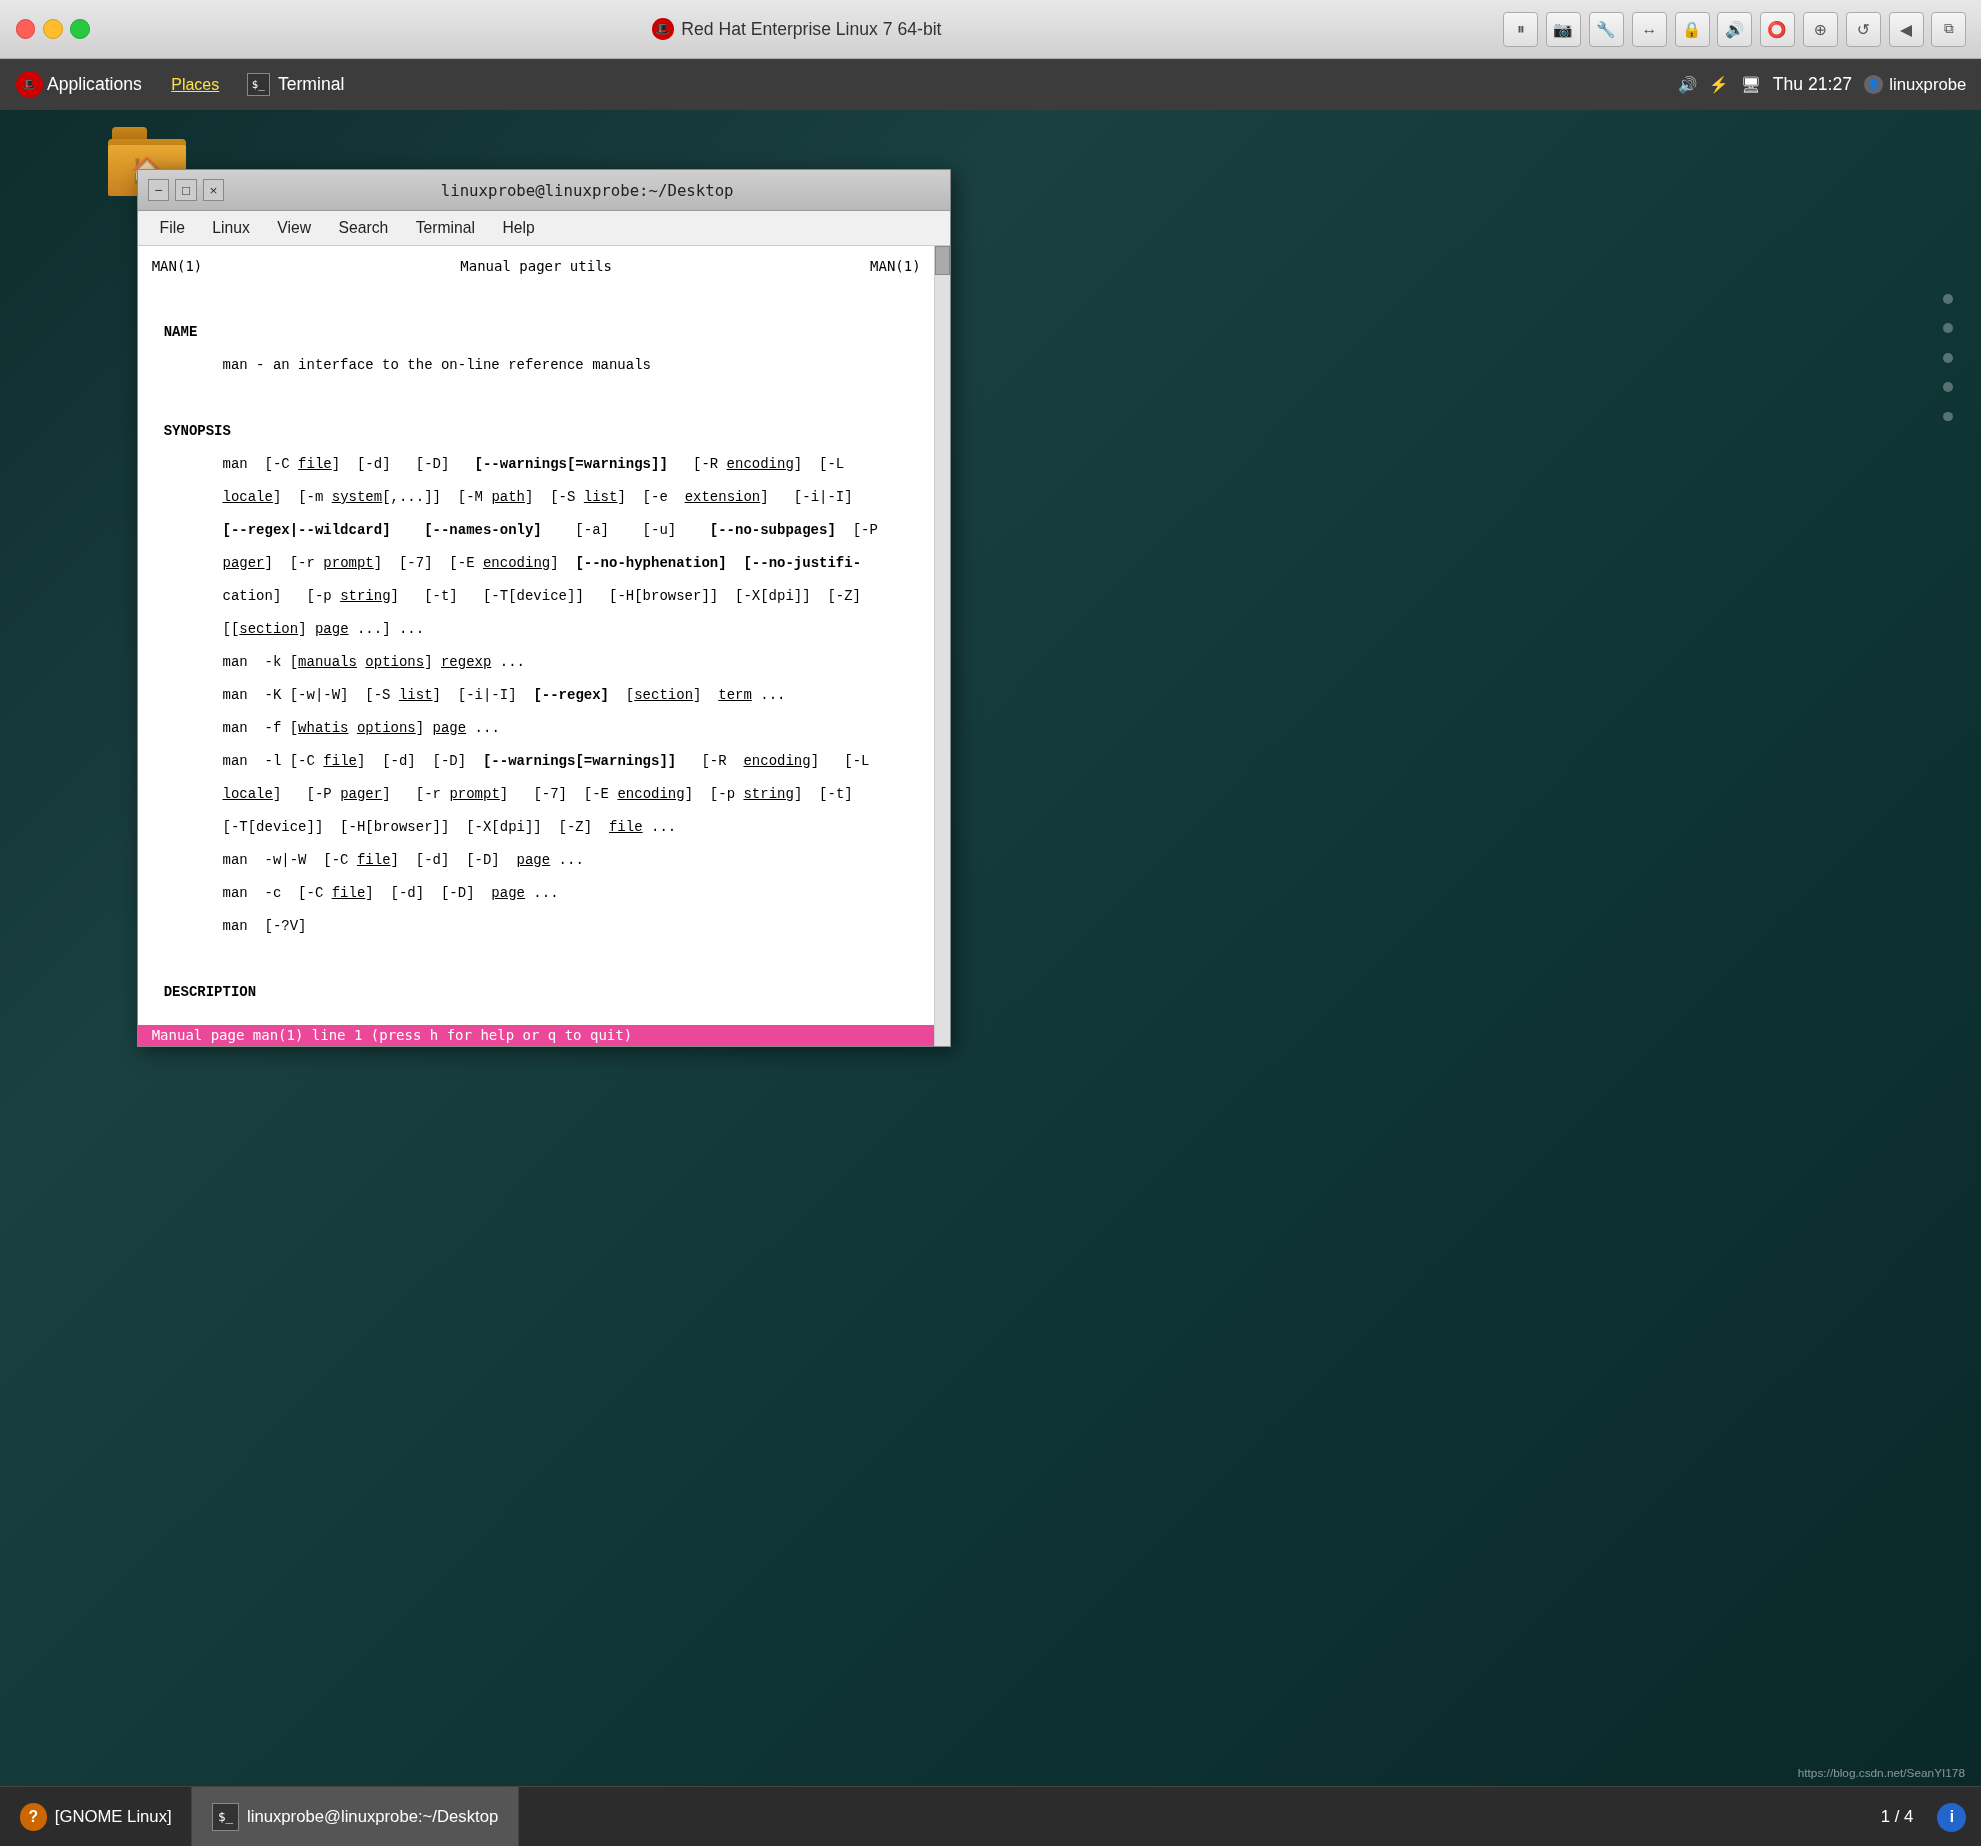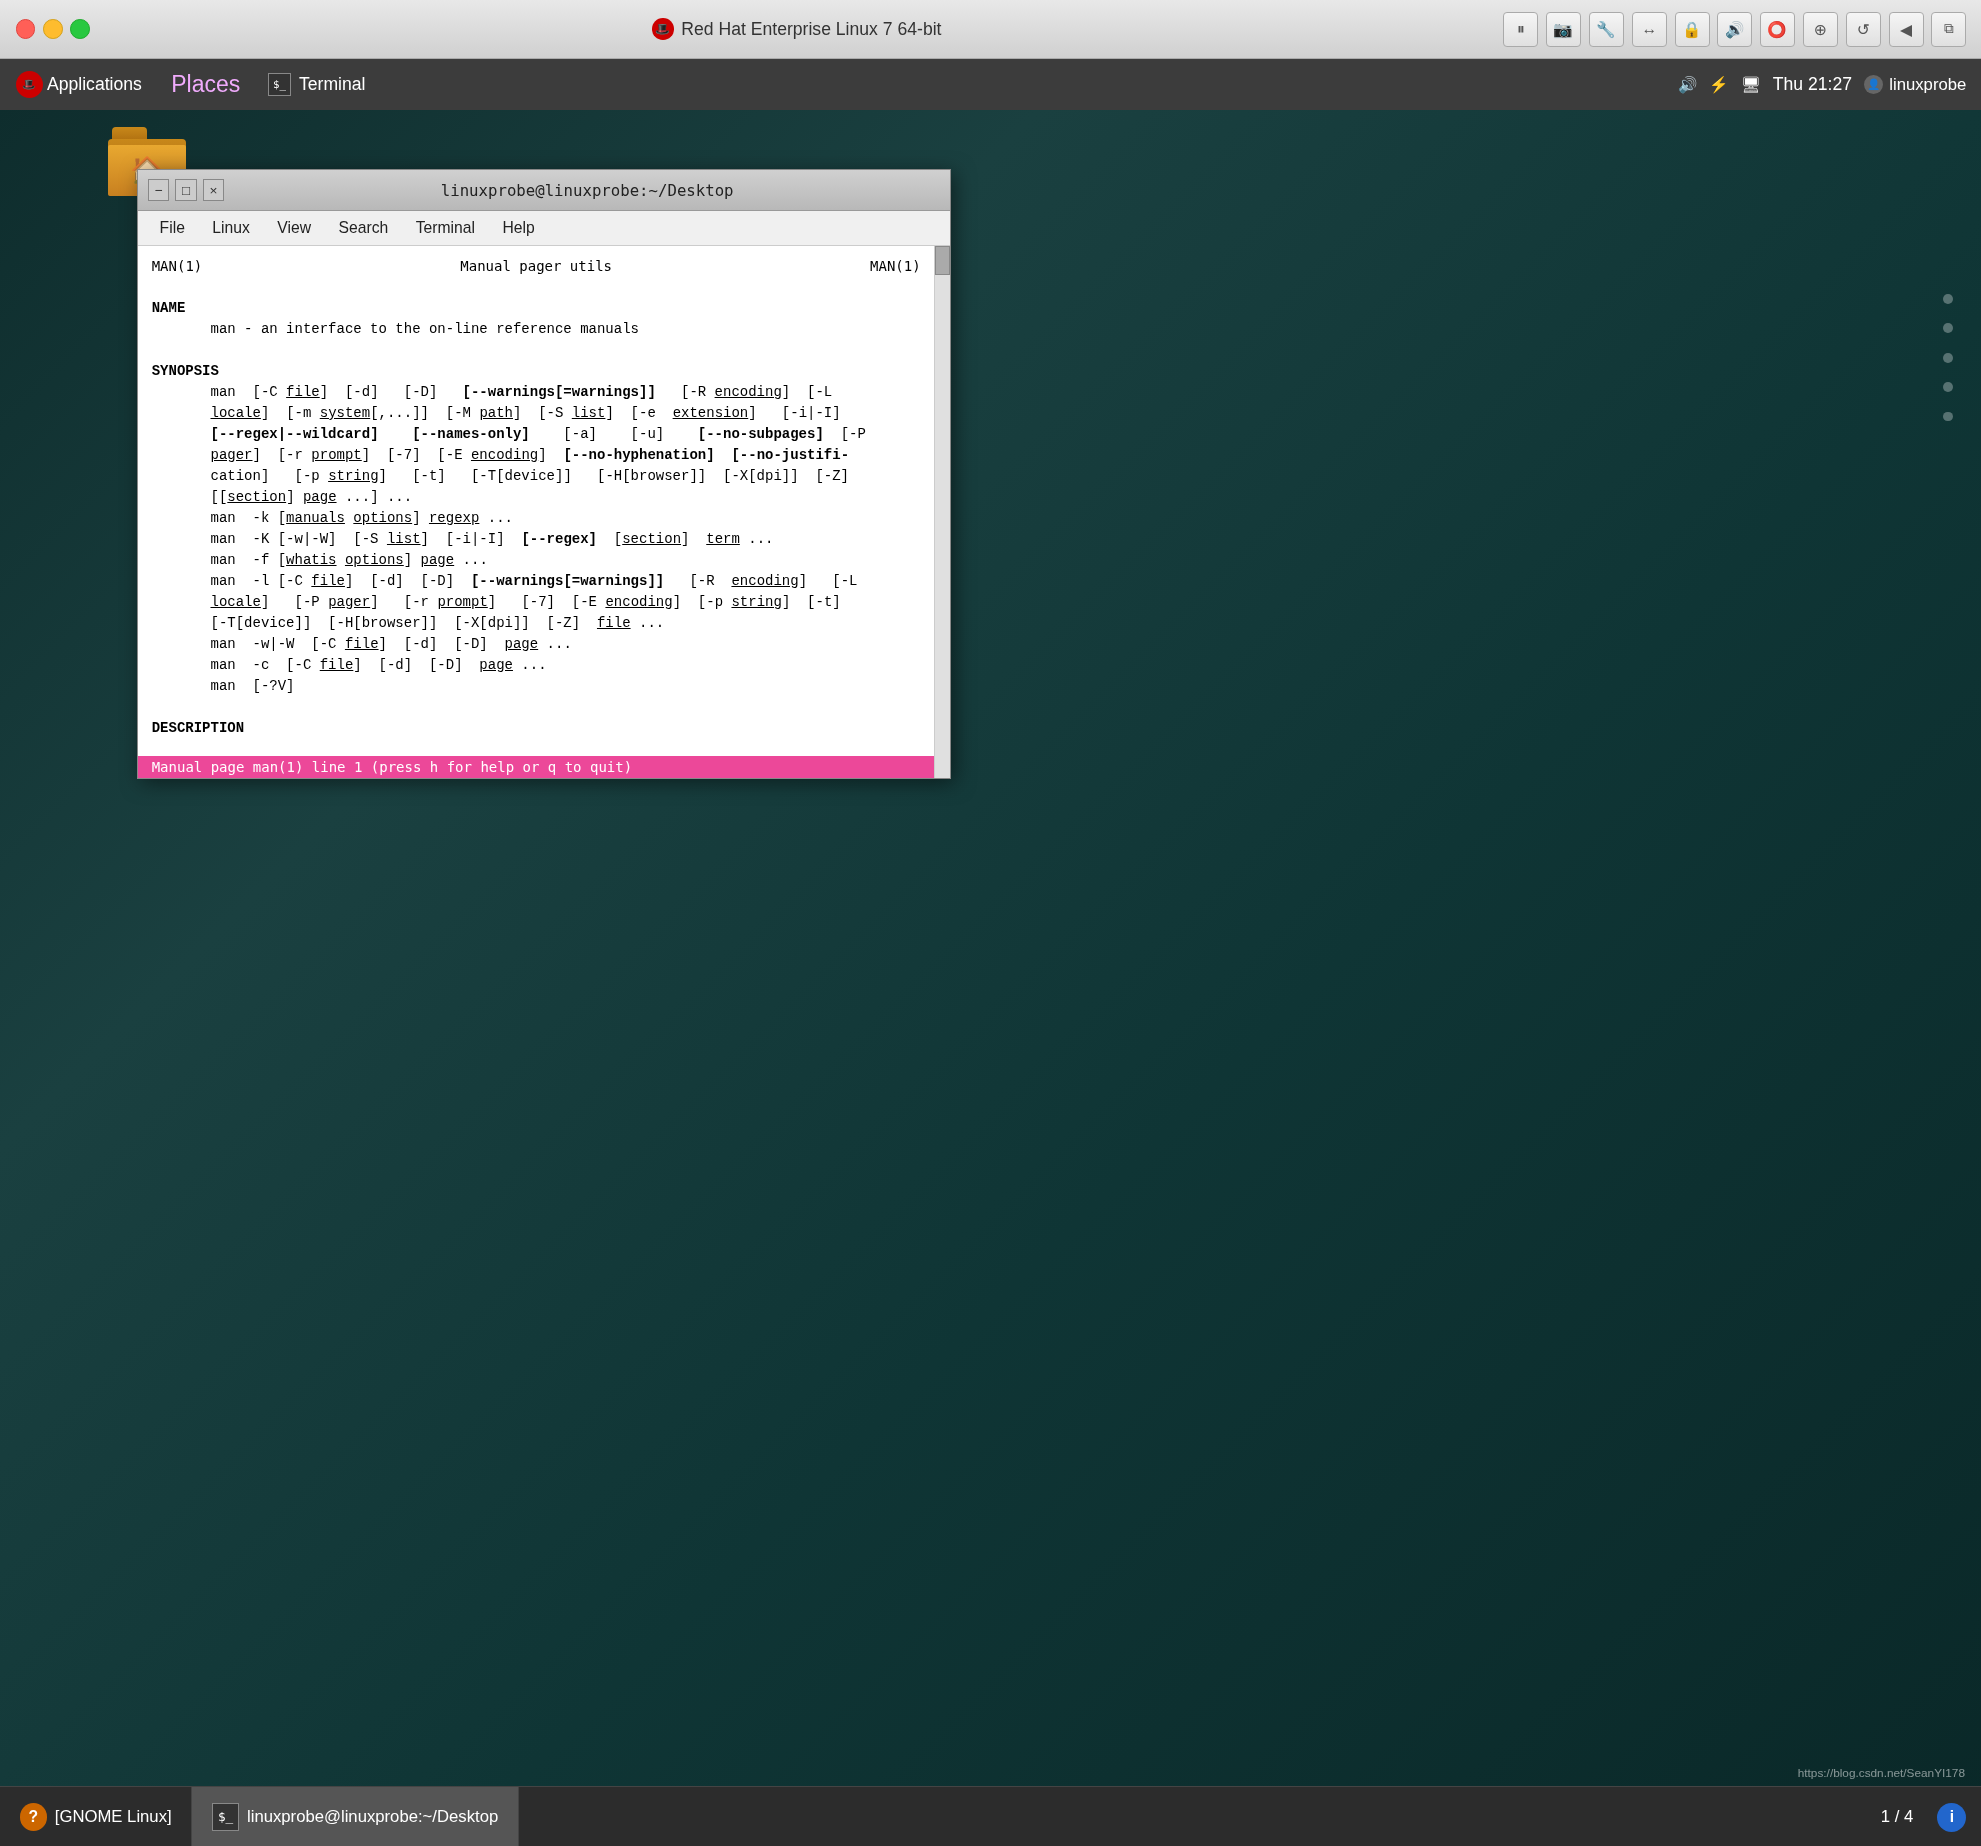--- a/index.html
+++ b/index.html
@@ -114,22 +114,23 @@
       background: #cc0000;
       border-radius: 50%;
       display: flex; align-items: center; justify-content: center;
       color: white; font-size: 10.8px; font-weight: bold;
     }
     .gnome-places {
       padding: 0 13.7px;
       height: 100%;
       display: flex; align-items: center;
       cursor: pointer;
-      color: #f0abfc;
-      font-size: 23px;
+      color: #fde047;
+      font-size: 16px;
+      text-decoration: underline;
     }
     .gnome-terminal-menu {
       padding: 0 13.7px;
       height: 100%;
       display: flex; align-items: center; gap: 7.8px;
       cursor: pointer;
       color: white;
       font-size: 17.6px;
     }
     .terminal-icon-small {
@@ -282,21 +283,21 @@
       background: white;
       font-family: 'Courier New', Courier, monospace;
       font-size: 14px;
       line-height: 1.5;
       padding: 9.8px 13.7px;
       min-height: 510px;
       color: #000;
       position: relative;
       overflow: hidden;
     }
-    .term-line { white-space: pre; display: block; margin: 0; }
+    .term-line { white-space: pre; display: block; margin: 12px; }
     .term-bold { font-weight: bold; }
     .term-header-line {
       display: flex;
       justify-content: space-between;
       font-family: monospace;
       font-size: 14px;
       white-space: pre;
     }
     .status-bar {
       background: #ec4899;

